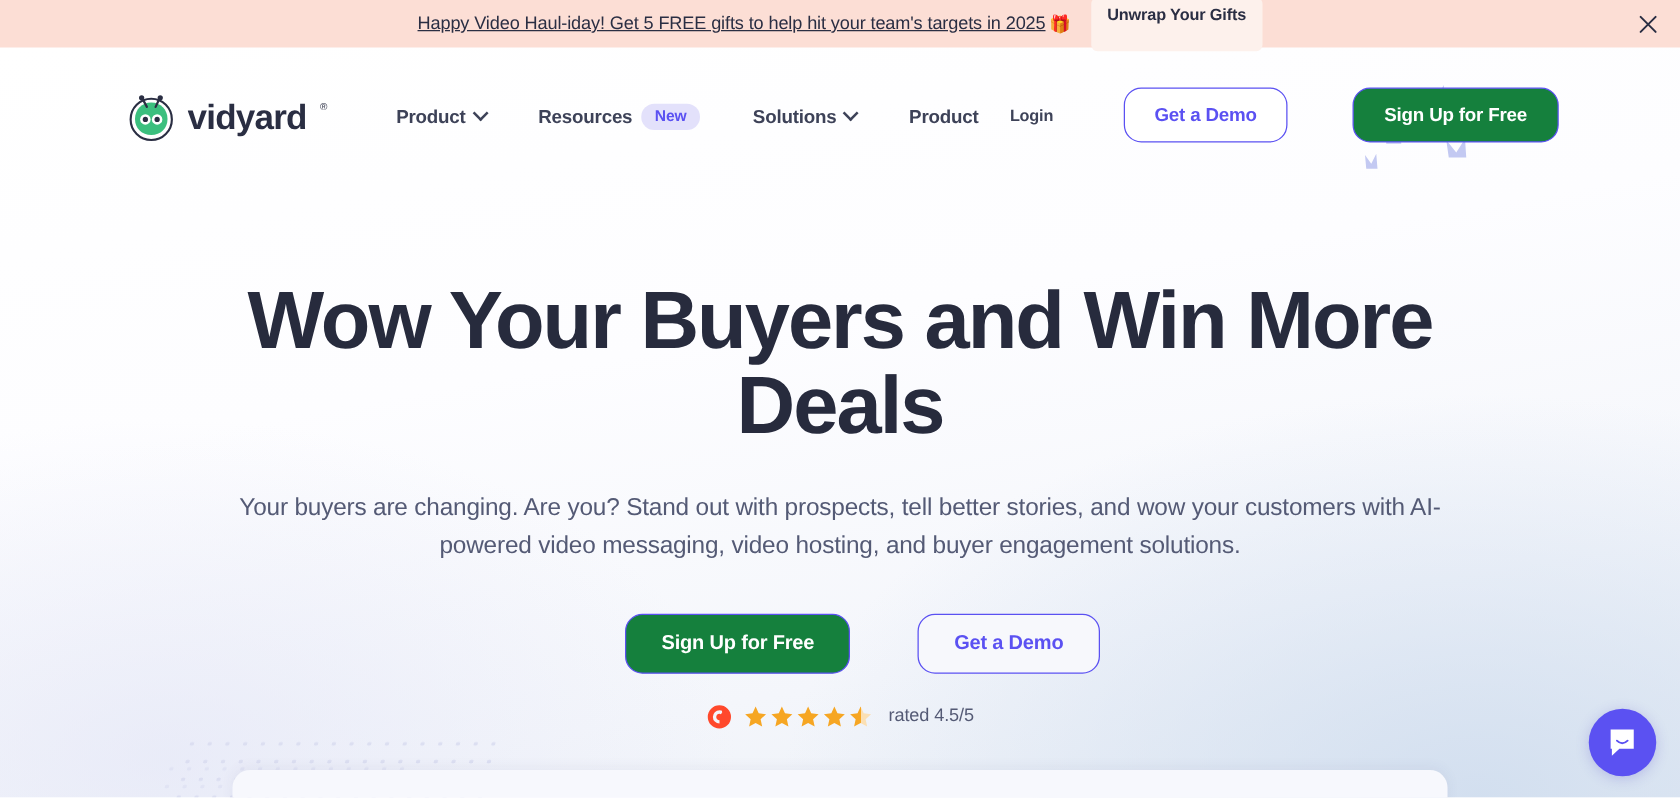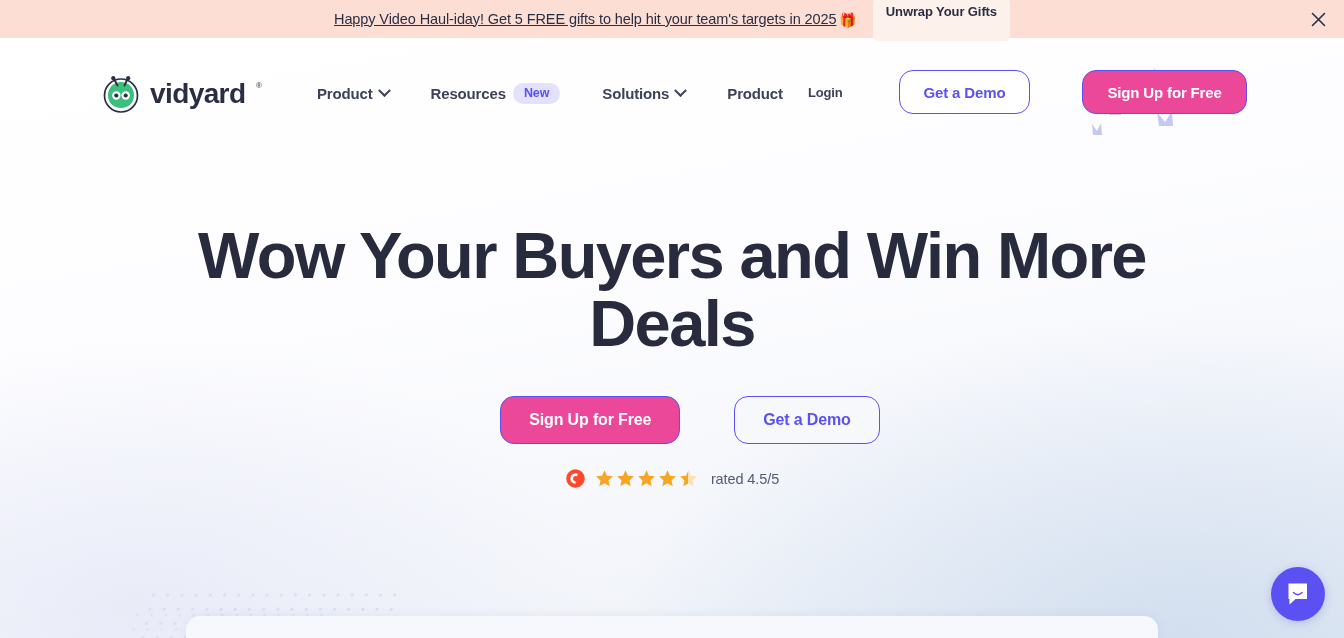--- a/index.html
+++ b/index.html
@@ -211,21 +211,21 @@
     align-items: center;
     justify-content: center;
     margin-left: 36px;
   }
   .btn-outline {
     background: #ffffff;
     border: 1.6px solid #5B51F2;
     color: #5B51F2;
   }
   .btn-solid {
-    background: #ec4899;
+    background: #15803d;
     border: 1.6px solid #5B51F2;
     color: #ffffff;
   }
   .header-right .btn {
     font-size: 15px;
     height: 44px;
     padding: 0 24px;
   }
 
   
@@ -382,20 +382,21 @@
 
   <div class="header-right">
     <span class="login-link">Login</span>
     <button class="btn btn-outline">Get a Demo</button>
     <button class="btn btn-solid">Sign Up for Free</button>
   </div>
 </header>
 
 <section class="hero">
   <h1 class="hero-title">Wow Your Buyers and Win More Deals</h1>
+  <p class="hero-sub">Your buyers are changing. Are you? Stand out with prospects, tell better stories, and wow your customers with AI-powered video messaging, video hosting, and buyer engagement solutions.</p>
 
   <div class="hero-ctas">
     <button class="btn btn-solid">Sign Up for Free</button>
     <button class="btn btn-outline">Get a Demo</button>
   </div>
 
   <div class="rating-row">
     <svg width="21" height="21" viewBox="0 0 21 21">
       <path d="M10.5 1.2 A9.3 9.3 0 1 0 19.8 10.5 A9.3 9.3 0 0 0 10.5 1.2 Z
                M10.6 15.8 a5.3 5.3 0 0 1 0-10.6 c1.0 0 1.9.25 2.6.7 l-1.4 2.4

